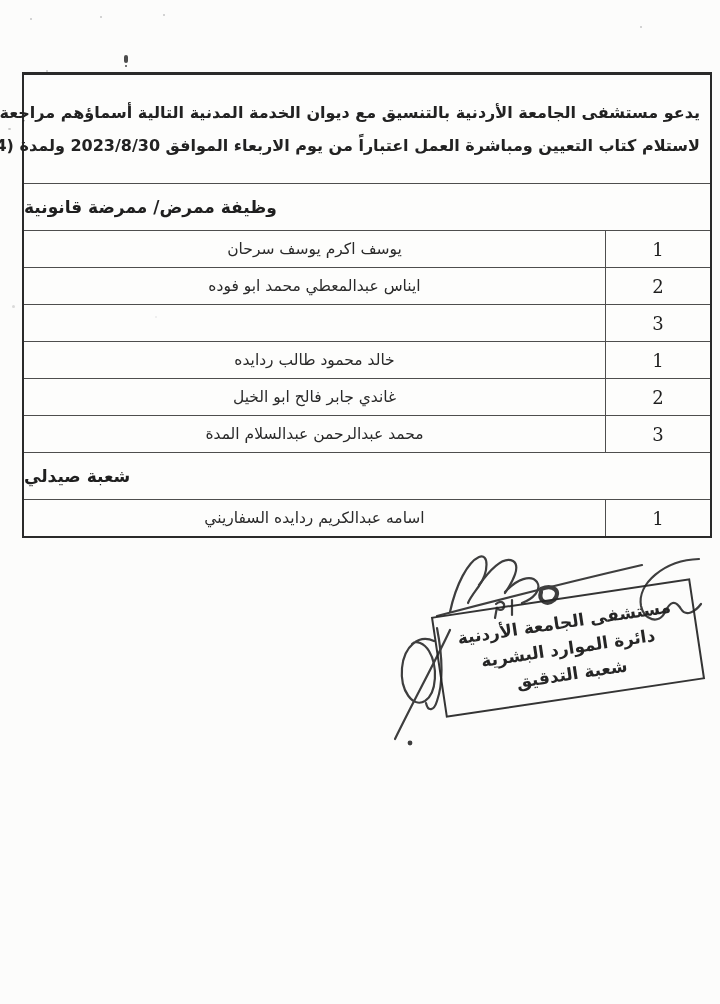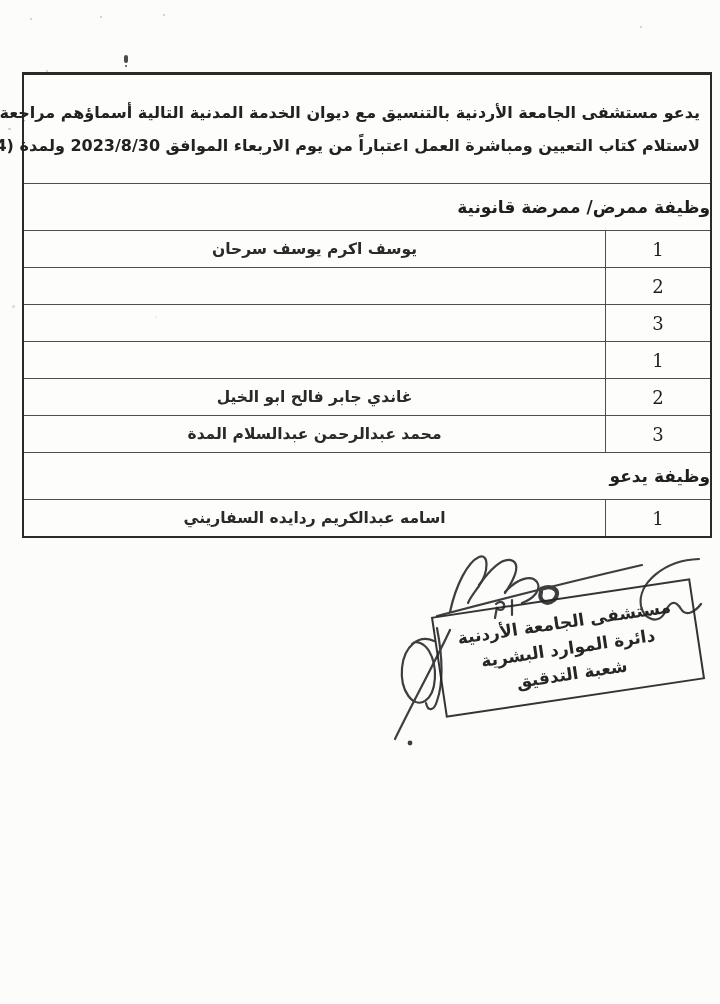--- a/index.html
+++ b/index.html
@@ -27,26 +27,26 @@
     height:104px;display:flex;flex-direction:column;justify-content:center;
     text-align:center;padding:2px 10px;
   }
   .hline{
     font-weight:bold;font-size:16px;line-height:33px;color:#222;
     white-space:nowrap;
   }
   .row{border-top:1px solid #4e4e4e;display:flex;}
   .section-row{height:46px;align-items:center;justify-content:center;}
   .title-cell{
-    font-weight:bold;font-size:17px;color:#1f1f1f;text-align:right;width:100%;
+    font-weight:bold;font-size:17px;color:#1f1f1f;text-align:left;width:100%;
   }
   .name-row{height:36px;}
   .name-cell{
     flex:1;display:flex;align-items:center;justify-content:center;
-    font-weight:700;font-size:15.5px;color:#2a2a2a;
+    font-weight:400;font-size:15.5px;color:#2a2a2a;
   }
   .num-cell{
     width:104px;flex:0 0 104px;border-left:1px solid #4e4e4e;
     display:flex;align-items:center;justify-content:center;
     font-family:"DejaVu Serif", serif;font-size:18px;color:#1e1e1e;
     direction:ltr;
   }
   
 
   
@@ -86,49 +86,51 @@
       <div class="cell title-cell">وظيفة ممرض/ ممرضة قانونية</div>
     </div>
     <div class="rows">
   <div class="row name-row">
     <div class="cell num-cell">1</div>
     <div class="cell name-cell">يوسف اكرم يوسف سرحان</div>
   </div>
 
   <div class="row name-row">
     <div class="cell num-cell">2</div>
+    <div class="cell name-cell">ايناس عبدالمعطي محمد ابو فوده</div>
   </div>
 
   <div class="row name-row">
     <div class="cell num-cell">3</div>
   </div>
 </div>
   </div>
 
   <div>
     <div class="rows">
   <div class="row name-row">
     <div class="cell num-cell">1</div>
+    <div class="cell name-cell">خالد محمود طالب ردايده</div>
   </div>
 
   <div class="row name-row">
     <div class="cell num-cell">2</div>
     <div class="cell name-cell">غاندي جابر فالح ابو الخيل</div>
   </div>
 
   <div class="row name-row">
     <div class="cell num-cell">3</div>
     <div class="cell name-cell">محمد عبدالرحمن عبدالسلام المدة</div>
   </div>
 </div>
   </div>
 
   <div>
     <div class="row section-row">
-      <div class="cell title-cell">وظيفة يدعو</div>
+      <div class="cell title-cell">شعبة صيدلي</div>
     </div>
     <div class="rows">
   <div class="row name-row">
     <div class="cell num-cell">1</div>
     <div class="cell name-cell">اسامه عبدالكريم ردايده السفاريني</div>
   </div>
 </div>
   </div>
 </div>
 </div>

